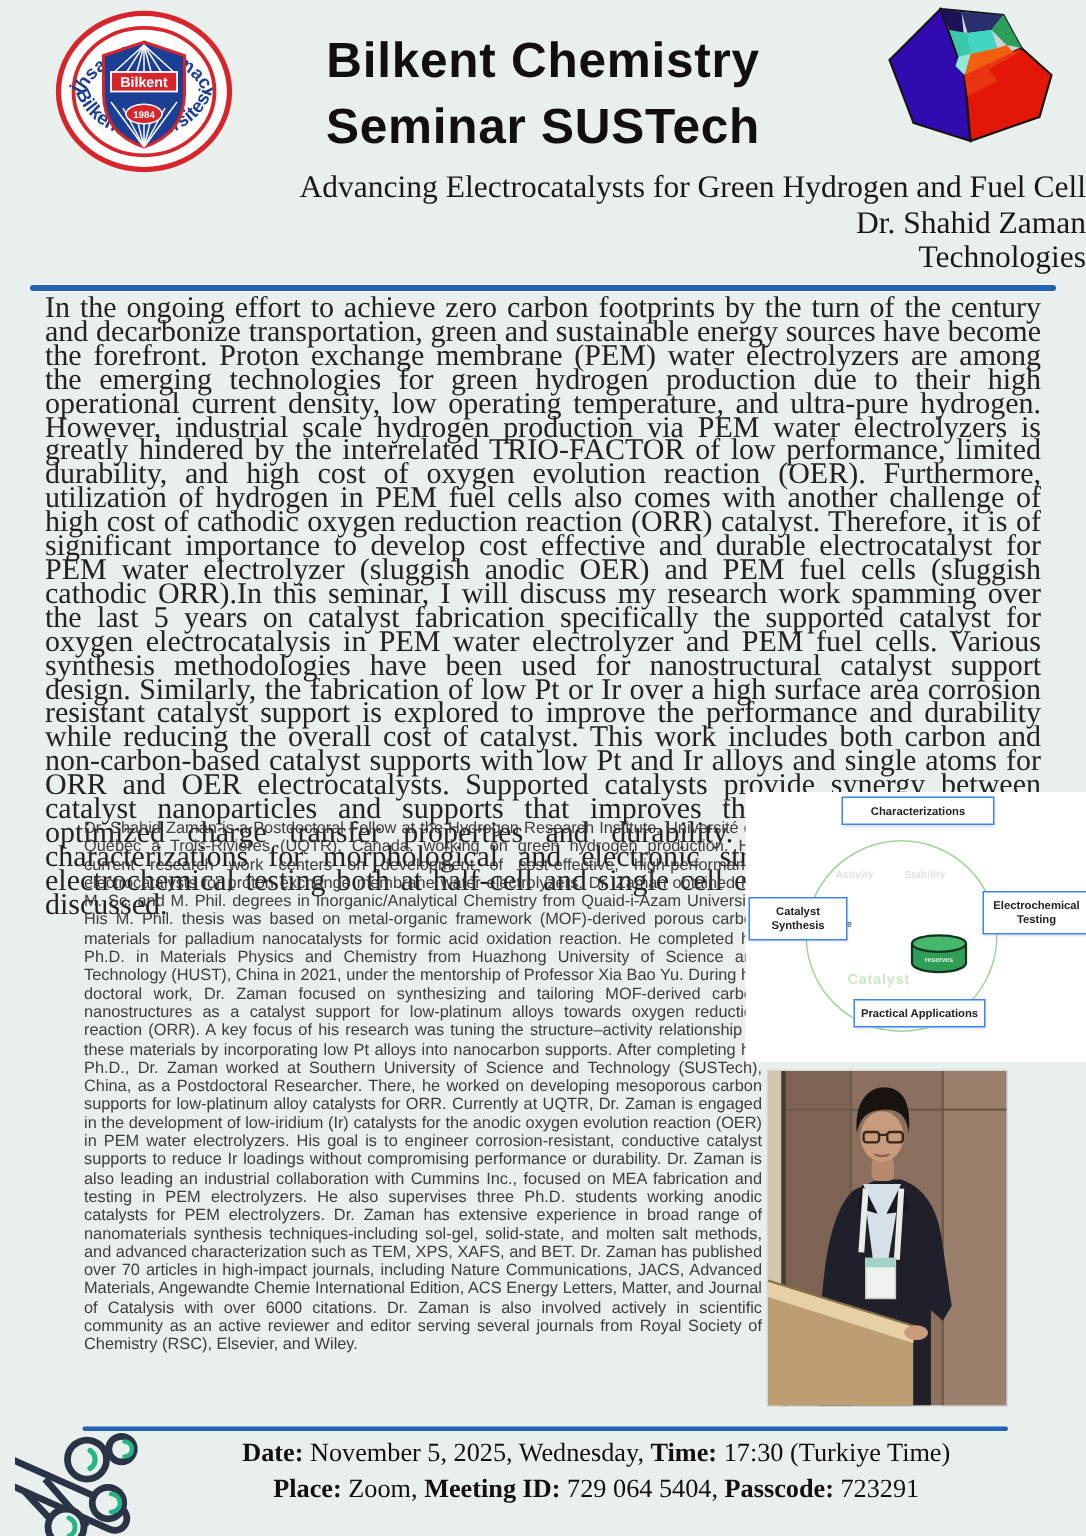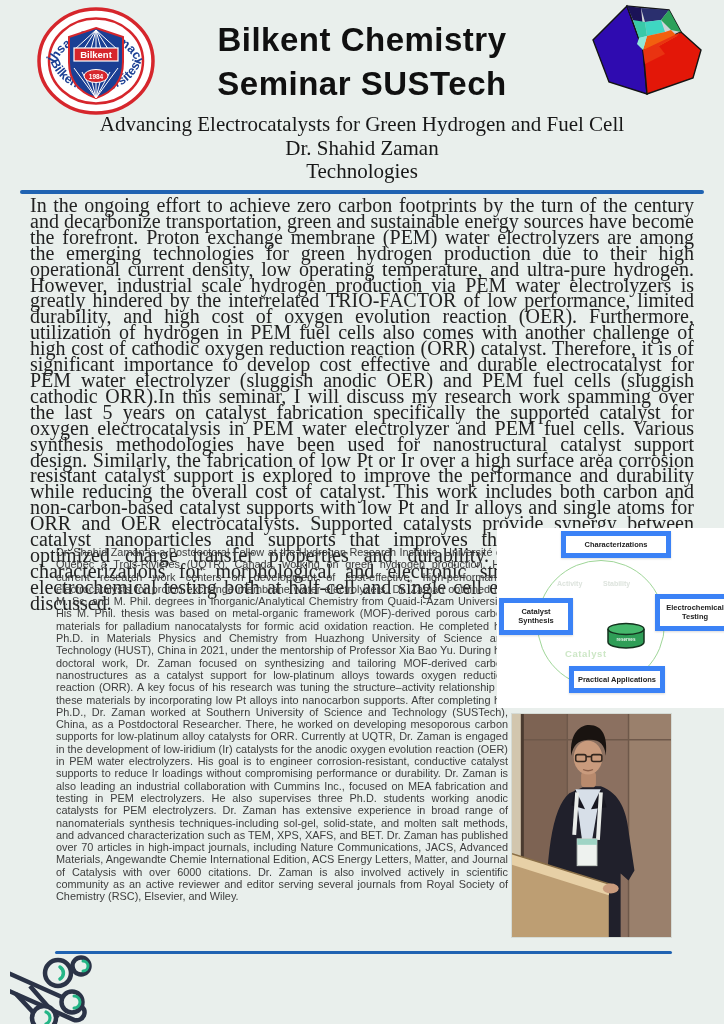--- a/index.html
+++ b/index.html
@@ -19,21 +19,21 @@
     font-weight:bold;
     font-size:33px;line-height:44px;
     color:#101010;
     letter-spacing:.5px;
   }
   .logo-wrap{position:absolute;left:36px;top:6px;width:120px;height:108px;}
   .hex-wrap{position:absolute;left:585px;top:4px;width:120px;height:92px;}
   
   .talk-title{
     position:absolute;left:0;top:113px;width:100%;
-    text-align:center;
+    text-align:right;
     font-size:21px;line-height:23.5px;
     color:#181818;
   }
   .rule{position:absolute;background:#2063b2;height:3.5px;border-radius:2px;}
   .rule-top{left:20px;top:190px;width:684px;}
   .rule-bottom{left:55px;top:951px;width:617px;height:3px;}
   
   .abstract{
     position:absolute;left:30px;top:198px;width:664px;
     font-size:20px;line-height:15.9px;
@@ -52,21 +52,21 @@
   .diagram{
     position:absolute;left:497px;top:528px;width:227px;height:180px;
     background:#ffffff;
     font-family:"Liberation Sans", sans-serif;
   }
   .diagram .circle{
     position:absolute;left:40px;top:32px;width:126px;height:126px;
     border:1.5px solid #9fd698;border-radius:50%;
   }
   .dg-box{
-    position:absolute;background:#fff;border:5px solid #3b82f6;
+    position:absolute;background:#fff;border:1px solid #3b82f6;
     box-shadow:0 1px 2px rgba(0,0,0,.15);
     font-size:7.5px;font-weight:bold;color:#222;
     text-align:center;padding:4px 2px;line-height:1.25;
   }
   .dg-box.top{left:64px;top:3px;width:96px;}
   .dg-box.left{left:2px;top:70px;width:60px;}
   .dg-box.right{left:158px;top:66px;width:66px;}
   .dg-box.bottom{left:72px;top:138px;width:82px;}
   .dg-faint{position:absolute;font-weight:bold;}
   .dg-activity{left:60px;top:52px;font-size:7px;color:#dde3dd;}
@@ -237,15 +237,17 @@
       <g fill="#e9efec" stroke="#2b3347" stroke-width="4.5">
         <circle cx="62" cy="56" r="10.5"></circle>
         <circle cx="34" cy="72" r="12"></circle>
       </g>
       <path d="M64,50 A6,6 0 0 1 64,62" fill="none" stroke="#24b586" stroke-width="3" stroke-linecap="round"></path>
       <path d="M36,66 A6.5,6.5 0 0 1 36,78" fill="none" stroke="#24b586" stroke-width="3.2" stroke-linecap="round"></path>
     </svg>
   </div>
 
   <div class="footer-text">
+    <div><b>Date:</b><span> November 5, 2025, Wednesday, </span><b>Time:</b><span> 17:30 (Turkiye Time)</span></div>
+    <div><b>Place:</b><span> Zoom, </span><b>Meeting ID:</b><span> 729 064 5404, </span><b>Passcode:</b><span> 723291</span></div>
   </div>
 
 </div>
 
 </body></html>

